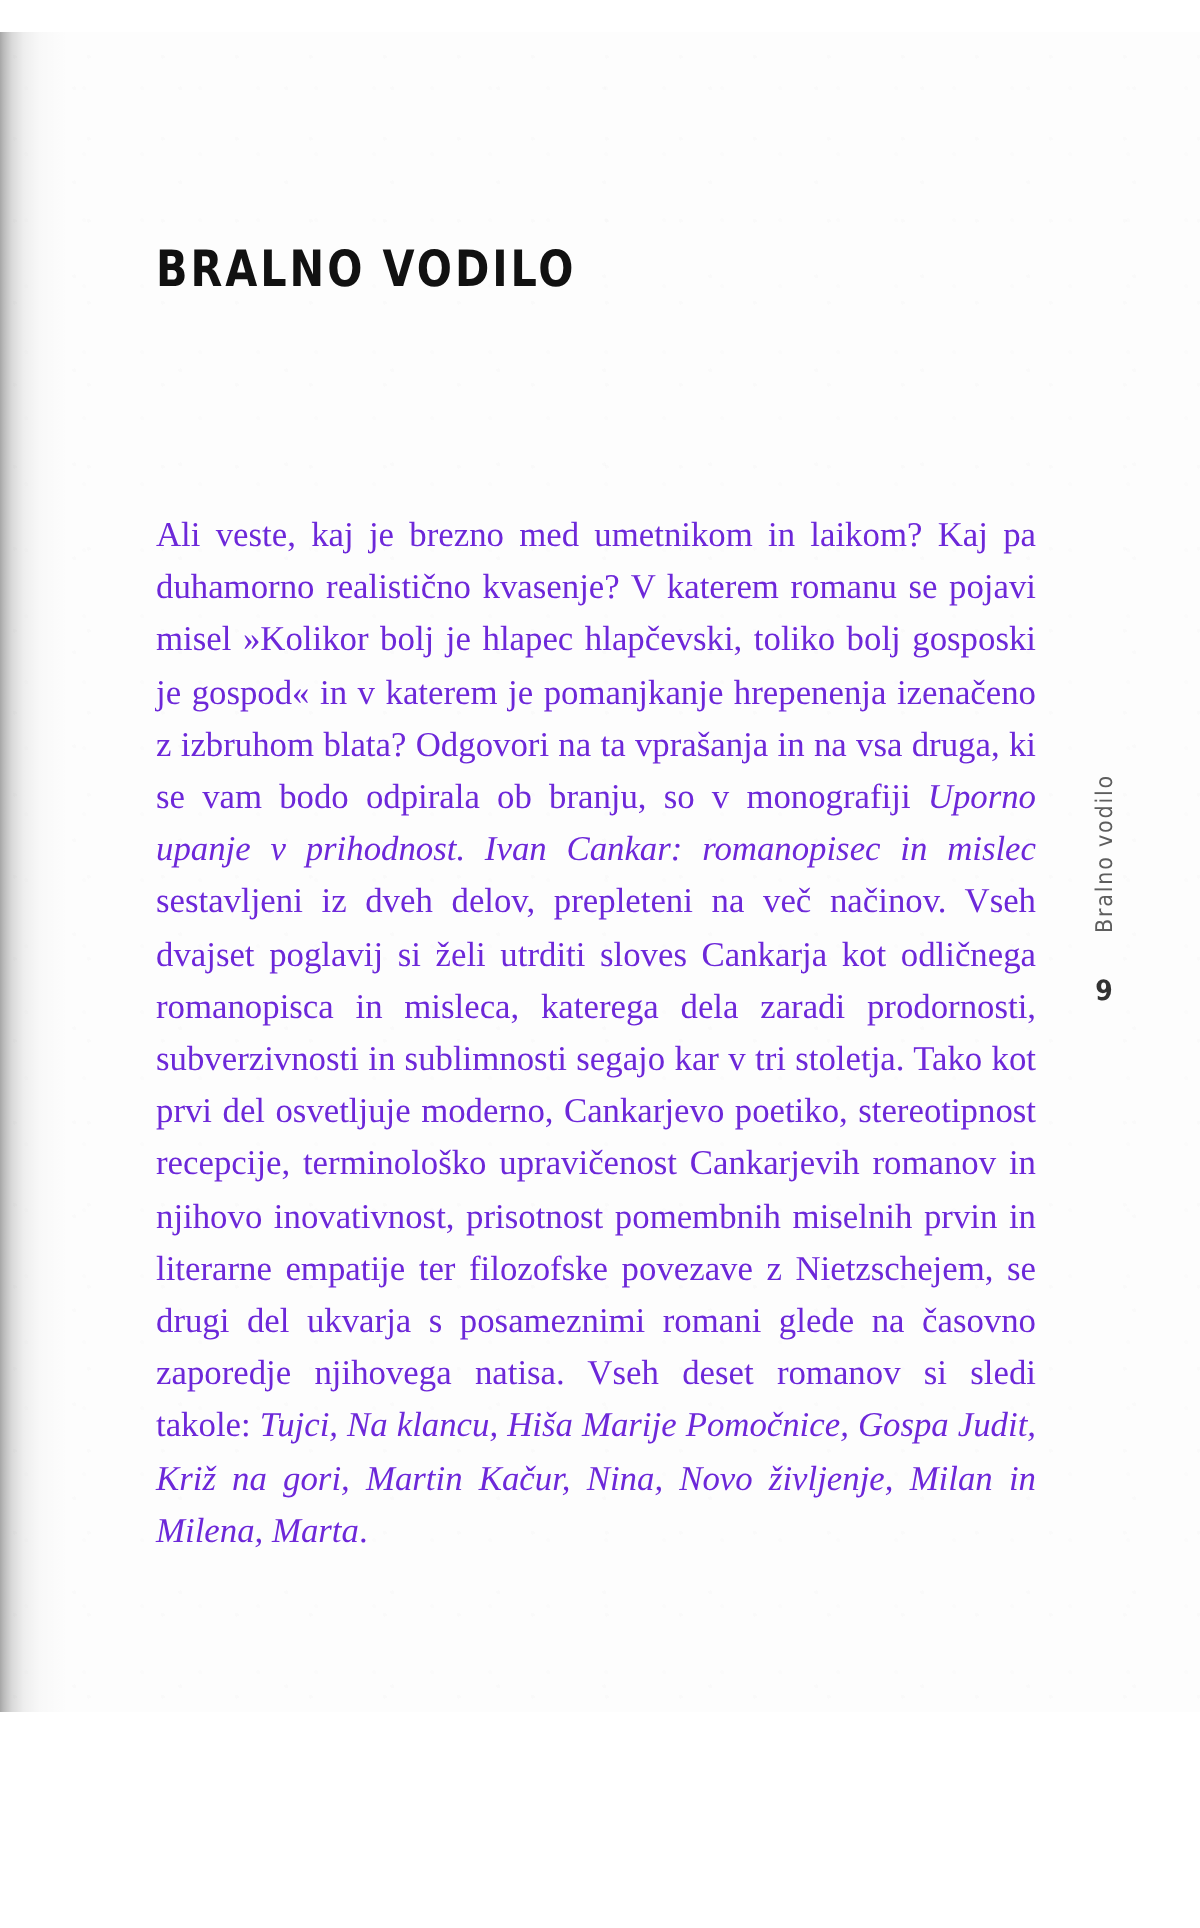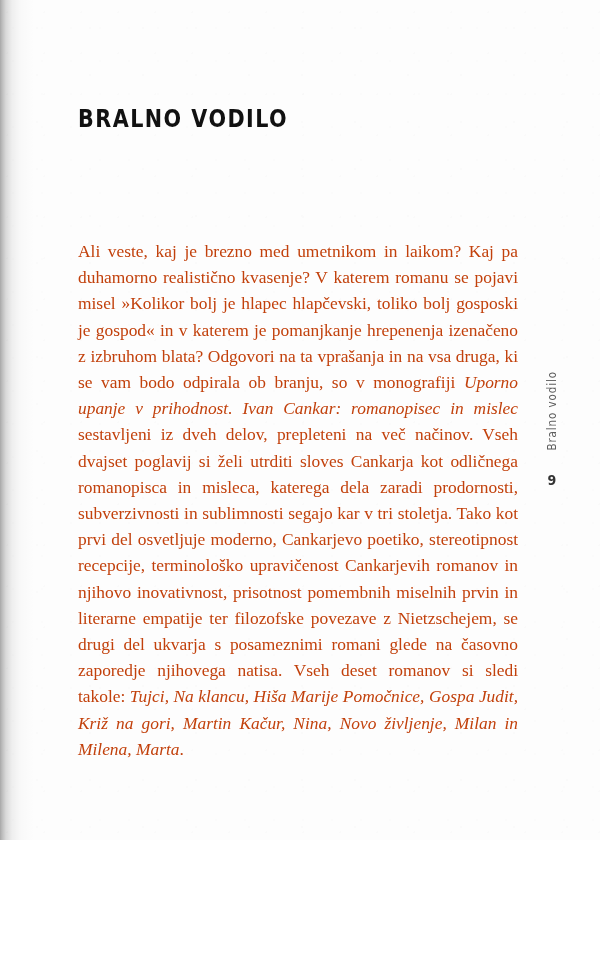--- a/index.html
+++ b/index.html
@@ -13,20 +13,21 @@
     font-family: "Liberation Serif", serif;
     overflow: hidden;
   }
 
   .page {
     position: relative;
     width: 600px;
     height: 840px;
     background: #fdfdfd;
     overflow: hidden;
+    margin-top: 16px;
   }
 
   
   .paper-texture {
     position: absolute;
     inset: 0;
     background:
       radial-gradient(circle at 20% 30%, rgba(0,0,0,0.010) 0 1px, transparent 1px),
       radial-gradient(circle at 70% 60%, rgba(0,0,0,0.010) 0 1px, transparent 1px),
       radial-gradient(circle at 45% 85%, rgba(0,0,0,0.008) 0 1px, transparent 1px);
@@ -81,21 +82,21 @@
     top: 238px;
     left: 0;
     width: 440px;
   }
 
   .body-copy p {
     margin: 0;
     font-family: "Liberation Serif", "DejaVu Serif", serif;
     font-size: 17.4px;
     line-height: 26.2px;
-    color: #c2410c;
+    color: #6d28d9;
     text-align: justify;
     text-justify: inter-word;
     hyphens: manual;
     -webkit-hyphens: manual;
   }
 
   .body-copy p + p {
     text-indent: 1.45em;
   }
 

